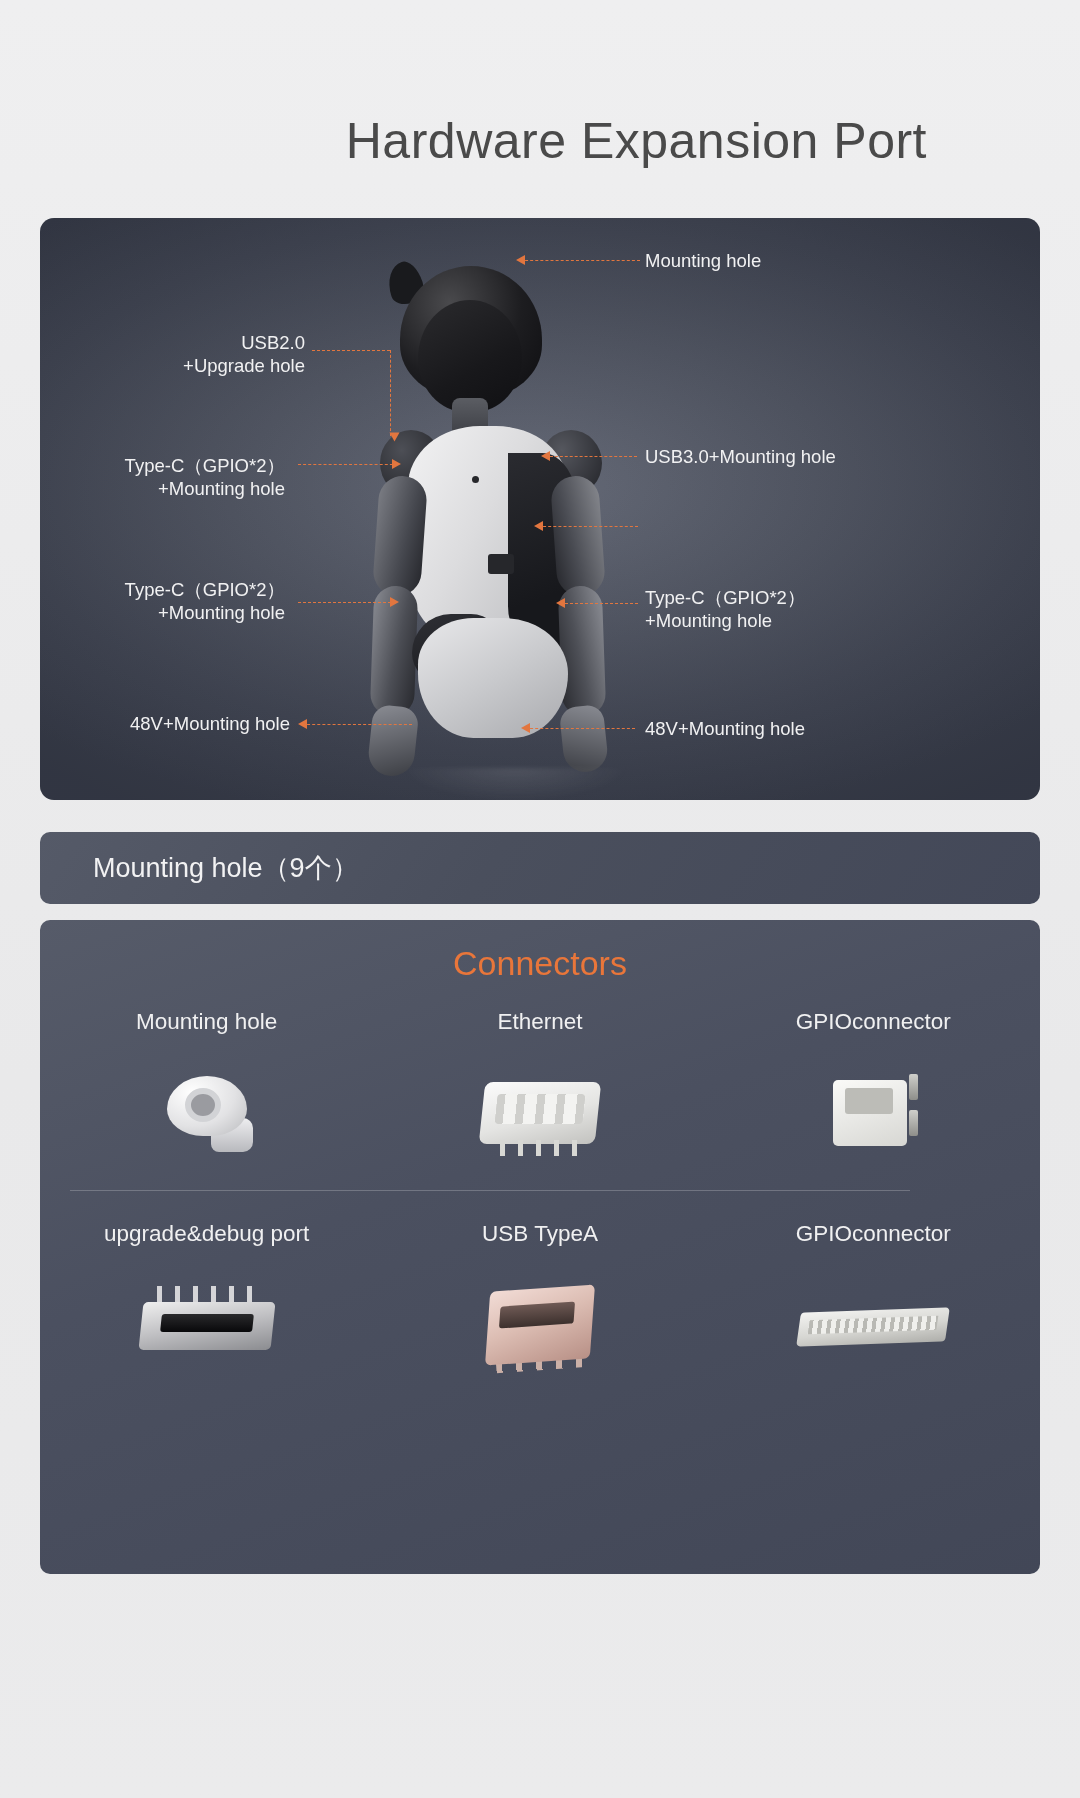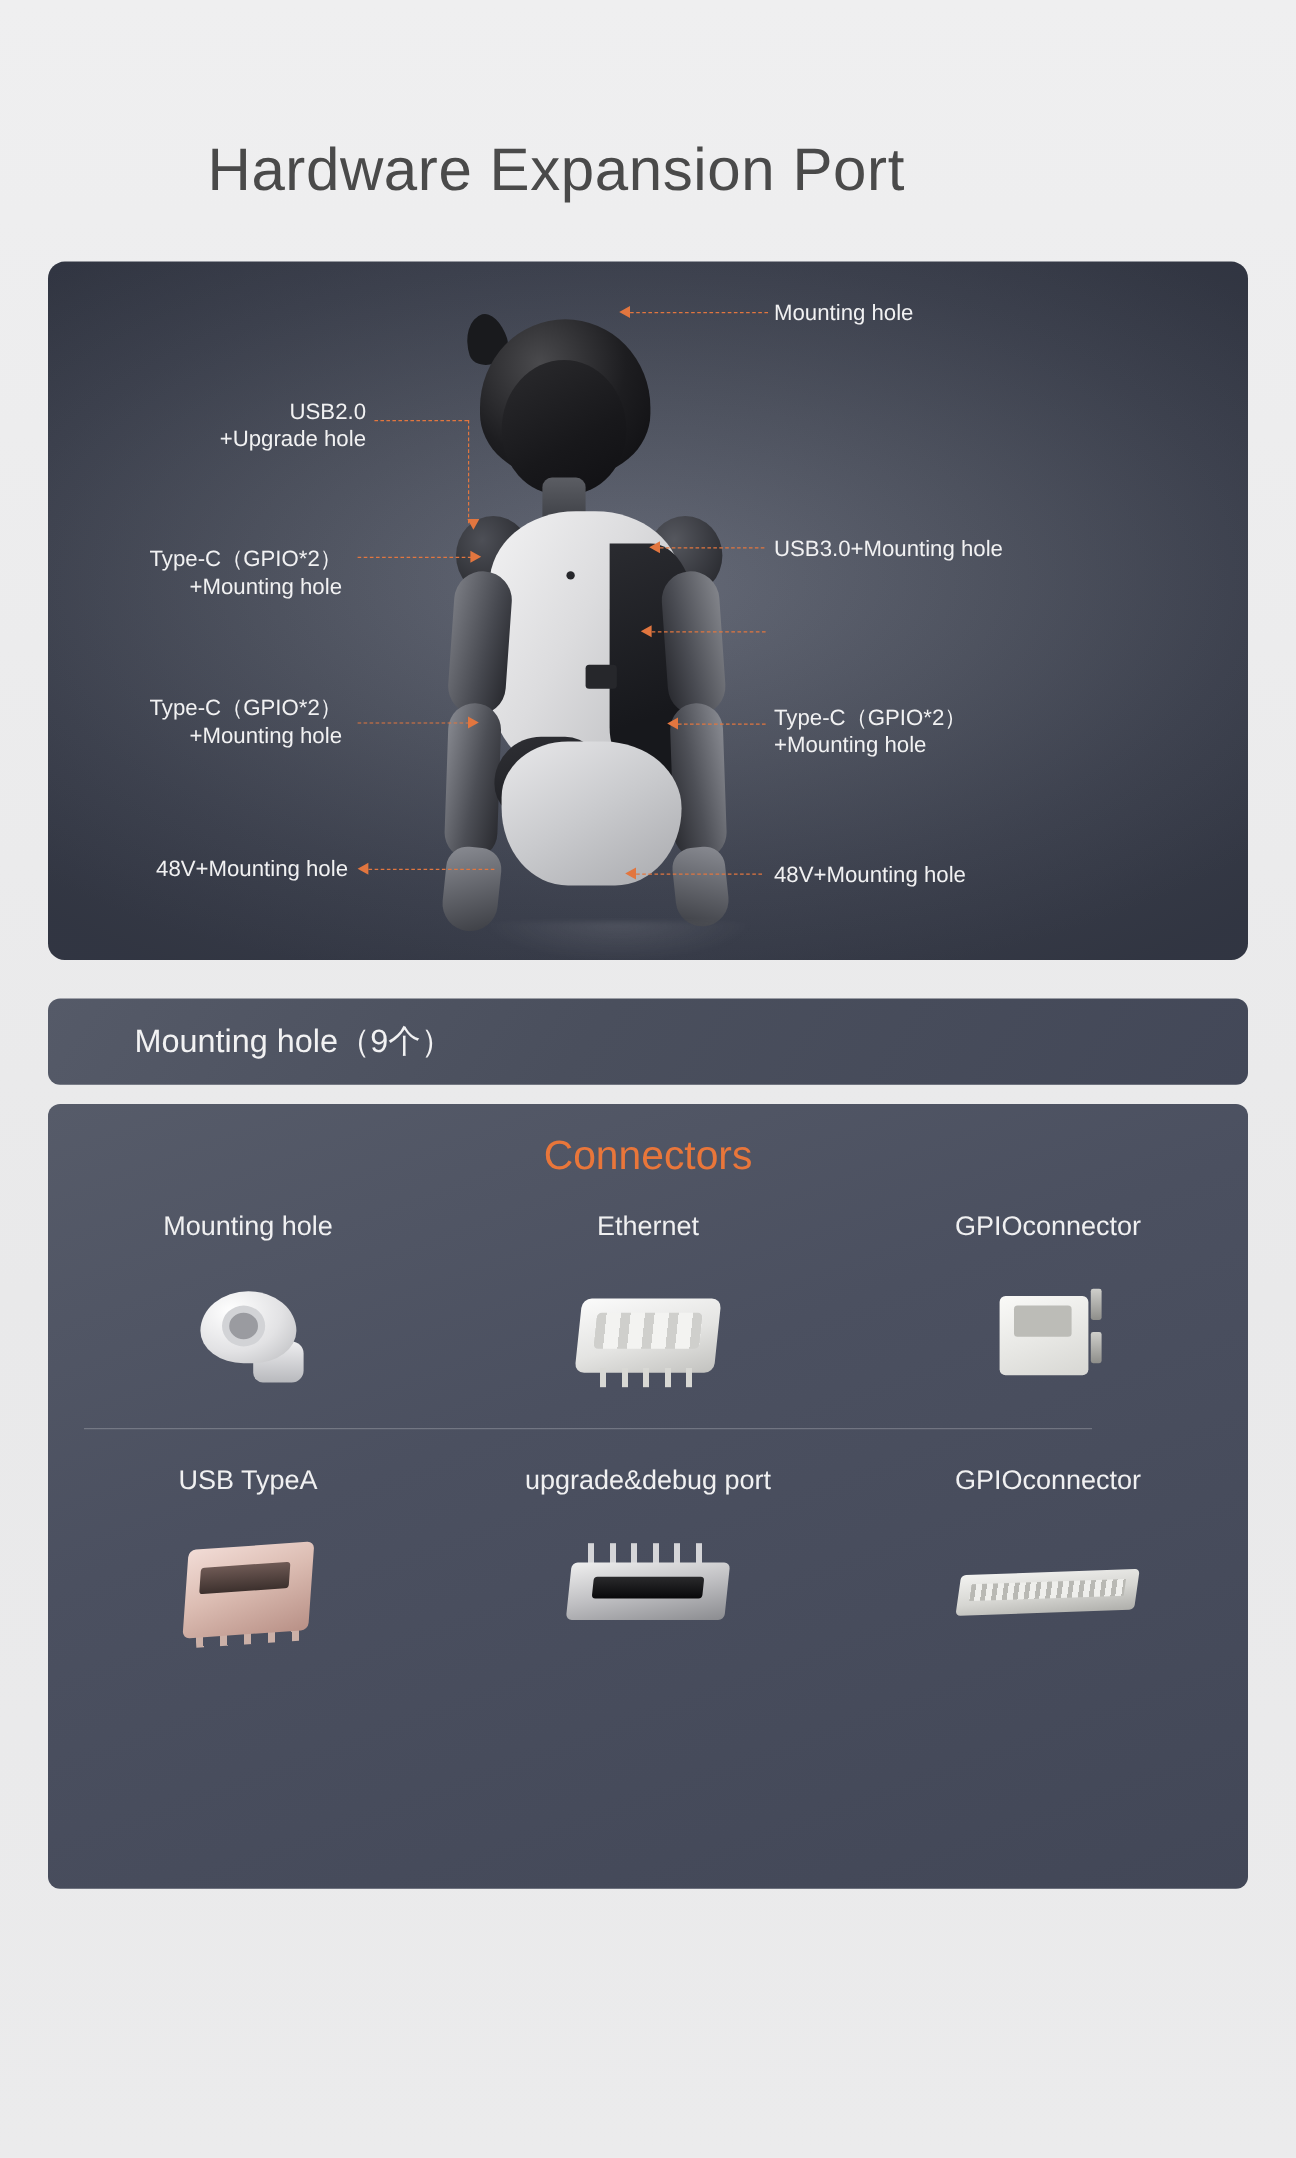--- a/index.html
+++ b/index.html
@@ -16,21 +16,21 @@
     background: linear-gradient(180deg,#efeff0 0%, #e9e9ea 60%, #ebebec 100%);
     overflow: hidden;
   }
 
   
   .title {
     position: absolute;
     top: 112px;
     left: 0;
     width: 927px;
-    text-align: center;
+    text-align: right;
     font-size: 50px;
     font-weight: 400;
     color: #4a4a4a;
     letter-spacing: 0.5px;
   }
 
   
   .hero {
     position: absolute;
     left: 40px;
@@ -174,21 +174,21 @@
   .cards {
     position: absolute;
     left: 40px; top: 832px;
     width: 1000px; height: 72px;
     display: flex; gap: 20px;
   }
   .card {
     flex: 1;
     border-radius: 10px;
     background: linear-gradient(125deg,#555a68 0%, #4a4f5d 45%, #434858 100%);
-    display: flex; align-items: center; padding-left: 72px;
+    display: flex; align-items: center; padding-left: 53px;
     color: #f2f2f3; font-size: 27px;
   }
   .card.second { padding-left: 0; justify-content: center; }
 
   
   .connectors {
     position: absolute;
     left: 40px; top: 920px;
     width: 1000px; height: 654px;
     border-radius: 10px;
@@ -464,37 +464,37 @@
       </div>
 
 
     </div>
 
     <div class="divider"></div>
 
     <div class="grid-row r2">
 
       <div class="cell">
+        <span class="lbl">upgrade&amp;debug port</span>
+        <div class="art">
+          <i class="micro-pins"></i>
+          <i class="micro-body"></i>
+          <i class="micro-slot"></i>
+        </div>
+      </div>
+
+      <div class="cell">
         <span class="lbl">USB TypeA</span>
         <div class="art">
           <i class="usba-pins"></i>
           <i class="usba-body"></i>
           <i class="usba-slot"></i>
         </div>
       </div>
 
-      <div class="cell">
-        <span class="lbl">upgrade&amp;debug port</span>
-        <div class="art">
-          <i class="micro-pins"></i>
-          <i class="micro-body"></i>
-          <i class="micro-slot"></i>
-        </div>
-      </div>
-
 
       <div class="cell">
         <span class="lbl">GPIOconnector</span>
         <div class="art">
           <i class="gpio-body"></i>
           <i class="gpio-teeth"></i>
         </div>
       </div>
 
     </div>

